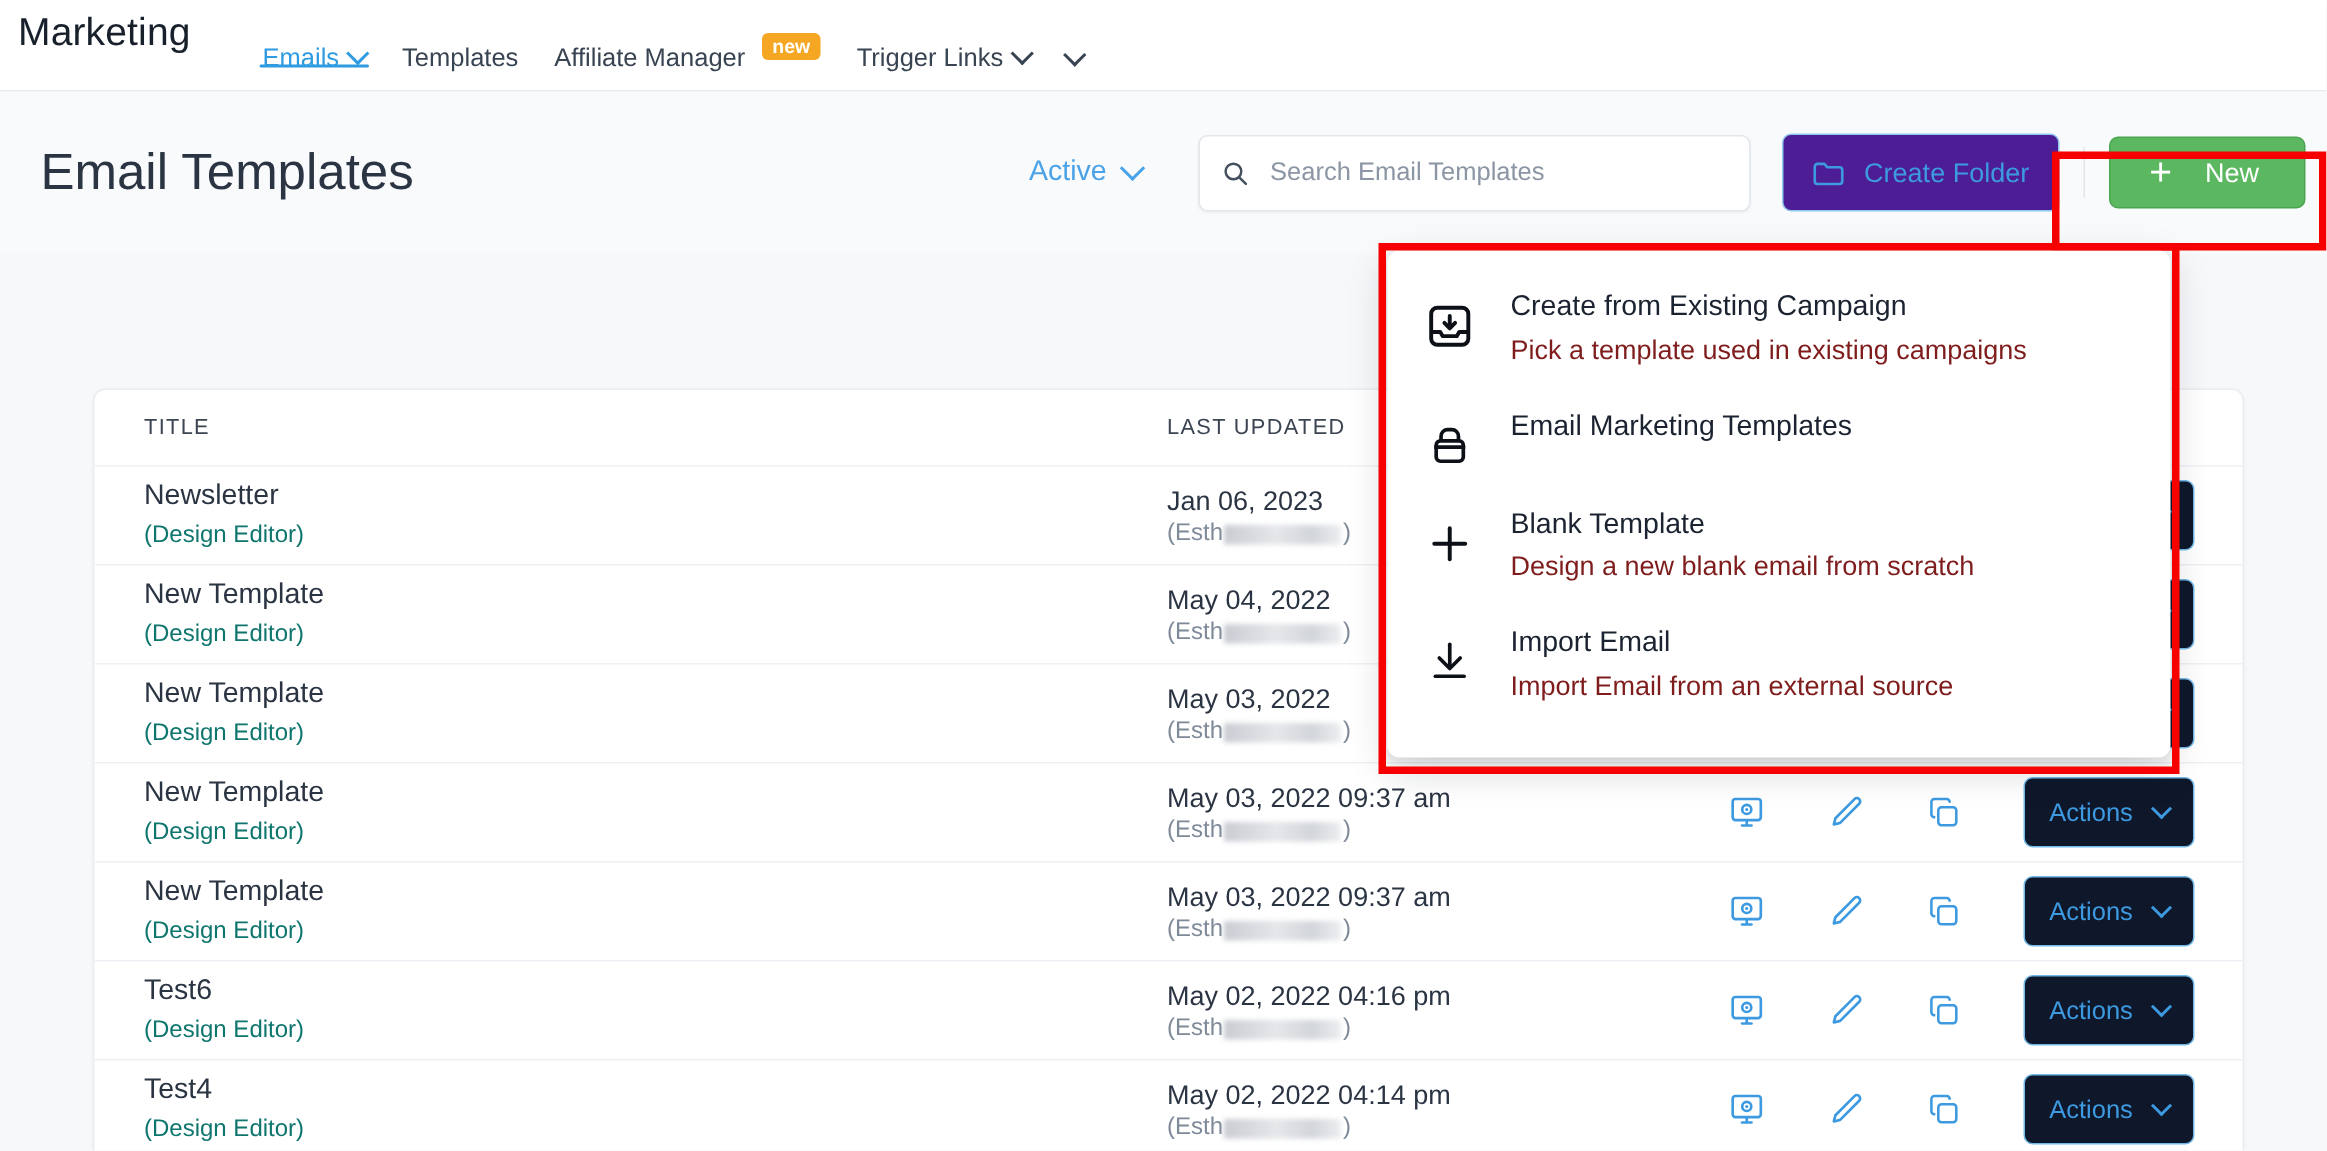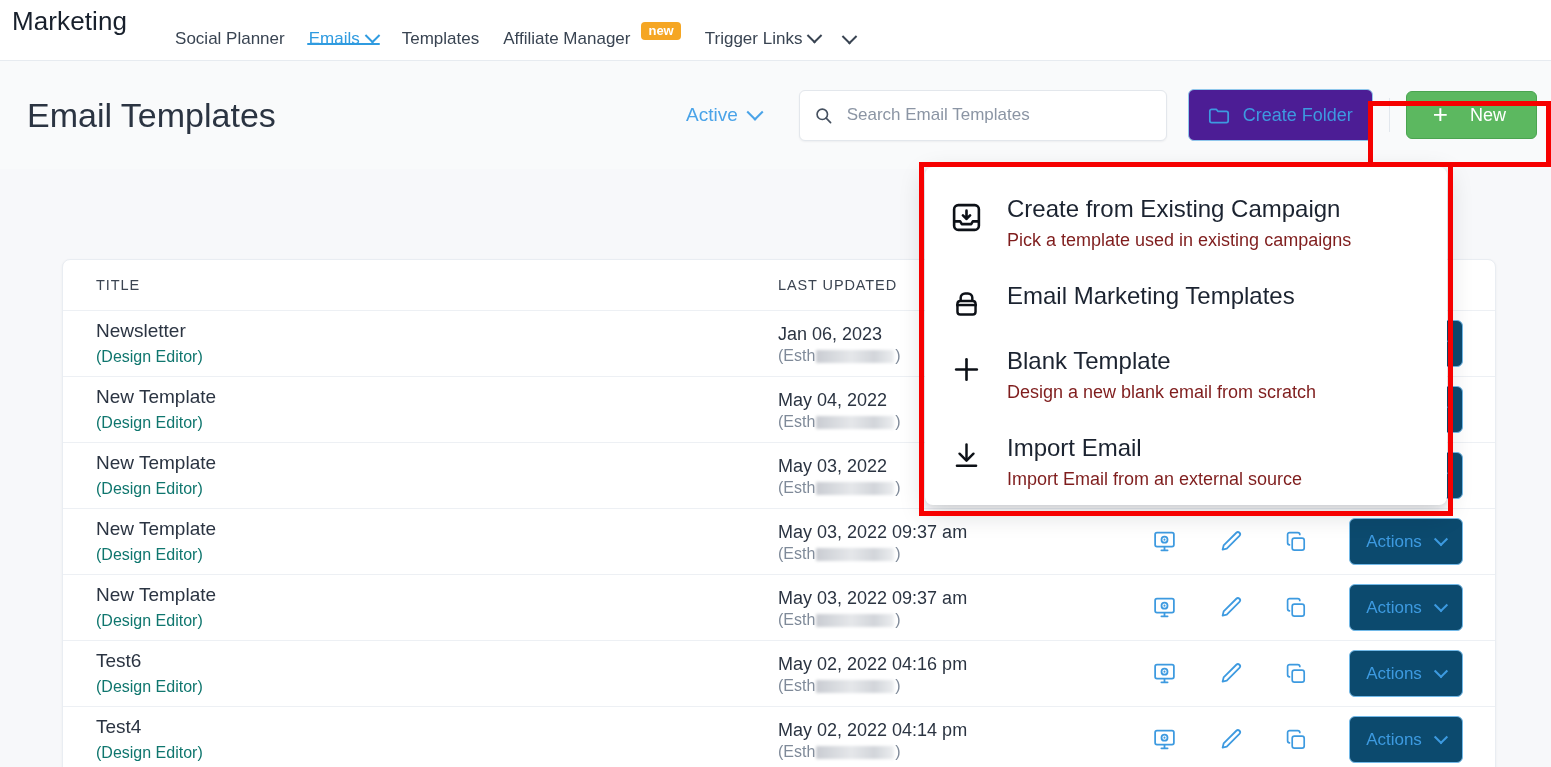--- a/index.html
+++ b/index.html
@@ -146,21 +146,21 @@
     border-radius: 1px; filter: blur(1.6px); margin: 0 1px;
     position: relative; top: 1px;
   }
   .cell-actions {
     flex: 1; display: flex; align-items: center; justify-content: flex-end;
     gap: 41px; padding-right: 32px;
   }
   .icon-btn { cursor: pointer; display: flex; align-items: center; color: #3d9ae0; }
   .btn-actions {
     width: 114px; height: 47px; border: 1px solid #72b9e8; border-radius: 6px;
-    color: #3d9ae0; font-size: 17px; background: #0c4a6e;
+    color: #3d9ae0; font-size: 17px; background: #0f172a;
     display: flex; align-items: center; justify-content: center; gap: 14px;
     cursor: pointer;
   }
   .btn-actions .chev { width: 10px; height: 10px; border-width: 2px; }
 
   
   .dropdown-highlight {
     position: absolute; top: 162px; left: 919px; width: 534px; height: 354px;
     border: 5px solid #f60000; pointer-events: none; z-index: 40;
   }
@@ -168,37 +168,33 @@
     position: absolute; top: 167px; left: 925px; width: 522px; height: 338px;
     background: #fff; border-radius: 8px;
     box-shadow: 0 8px 26px rgba(16,24,40,.18), 0 2px 6px rgba(16,24,40,.08);
     z-index: 30; padding: 12px 0 10px 0;
   }
   .dd-item {
     display: flex; align-items: flex-start; gap: 22px;
     padding: 12px 20px 12px 22px; cursor: pointer;
   }
   .dd-icon { width: 38px; display: flex; justify-content: center; padding-top: 10px; color: #0d1117; }
-  .dd-text .dd-title { font-size: 24px; color: #1b2330; line-height: 1.5; }
+  .dd-text .dd-title { font-size: 19px; color: #1b2330; line-height: 1.5; }
   .dd-text .dd-desc { font-size: 18px; color: #7f1d1d; line-height: 1.5; }
 </style>
 </head>
 <body>
 
 <div id="app">
 
   <div class="top-gradient"></div>
 
   <div class="topnav">
     <div class="brand">Marketing</div>
     <div class="navitems" id="navitems">
-  <div class="navitem ">
-    <span>Social Planner</span>
-
-  </div>
   <div class="navitem active">
     <span>Emails</span>
     <span class="chev"></span>
 
   </div>
   <div class="navitem ">
     <span>Templates</span>
 
   </div>
   <div class="navitem ">

